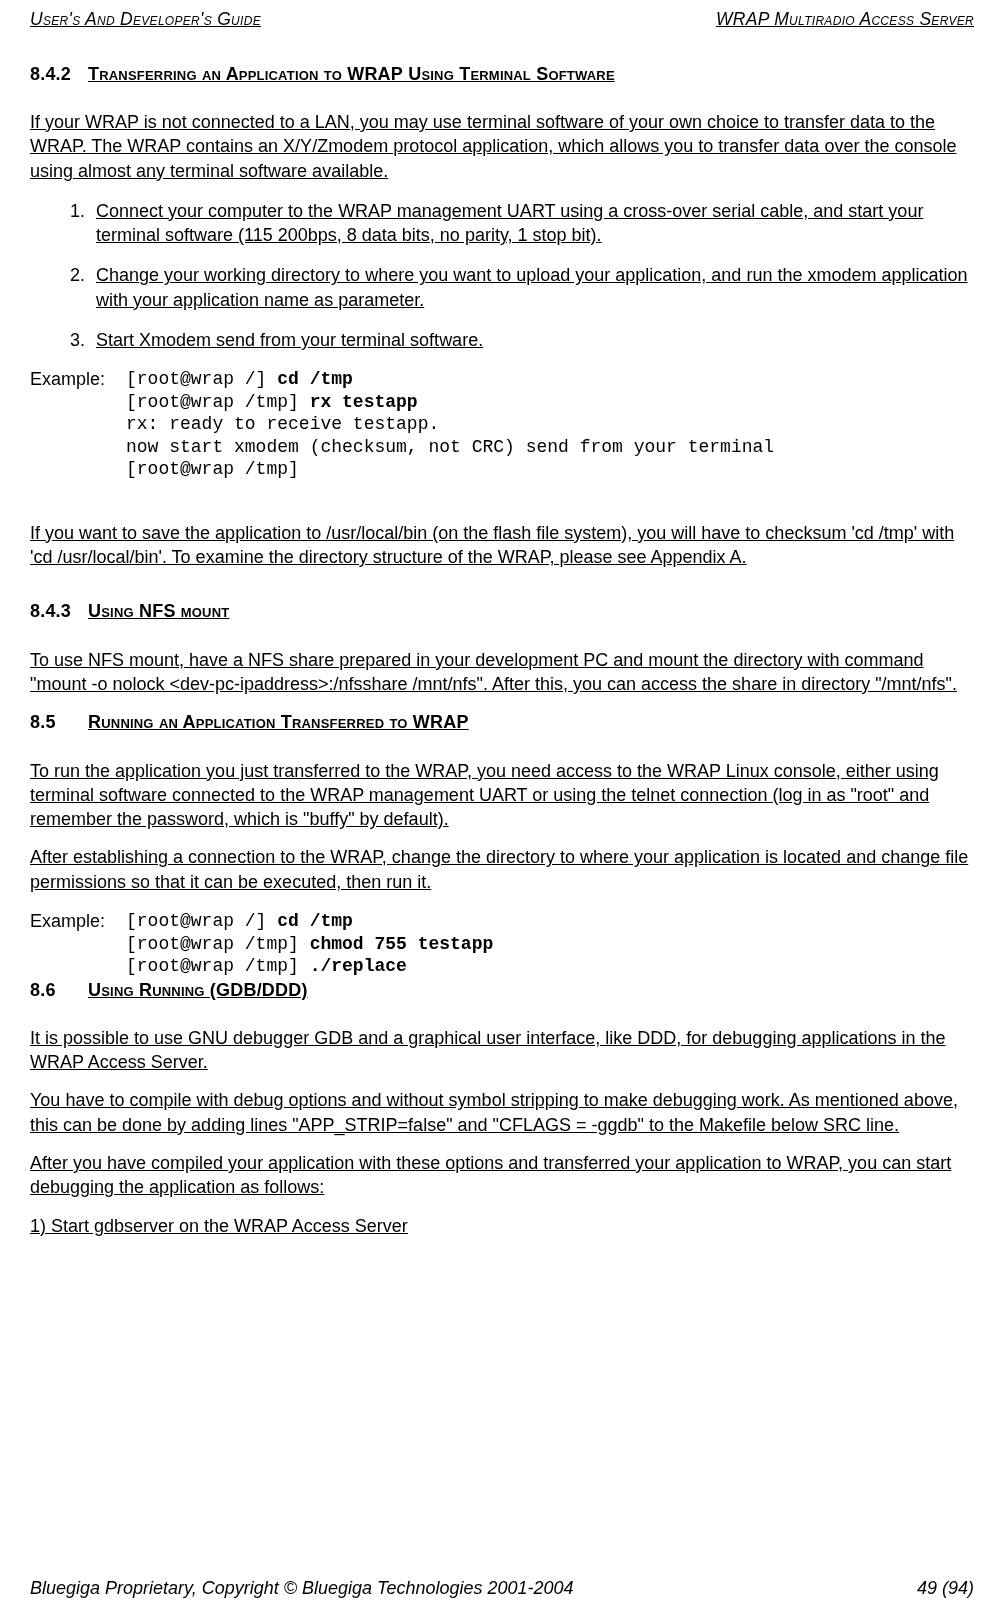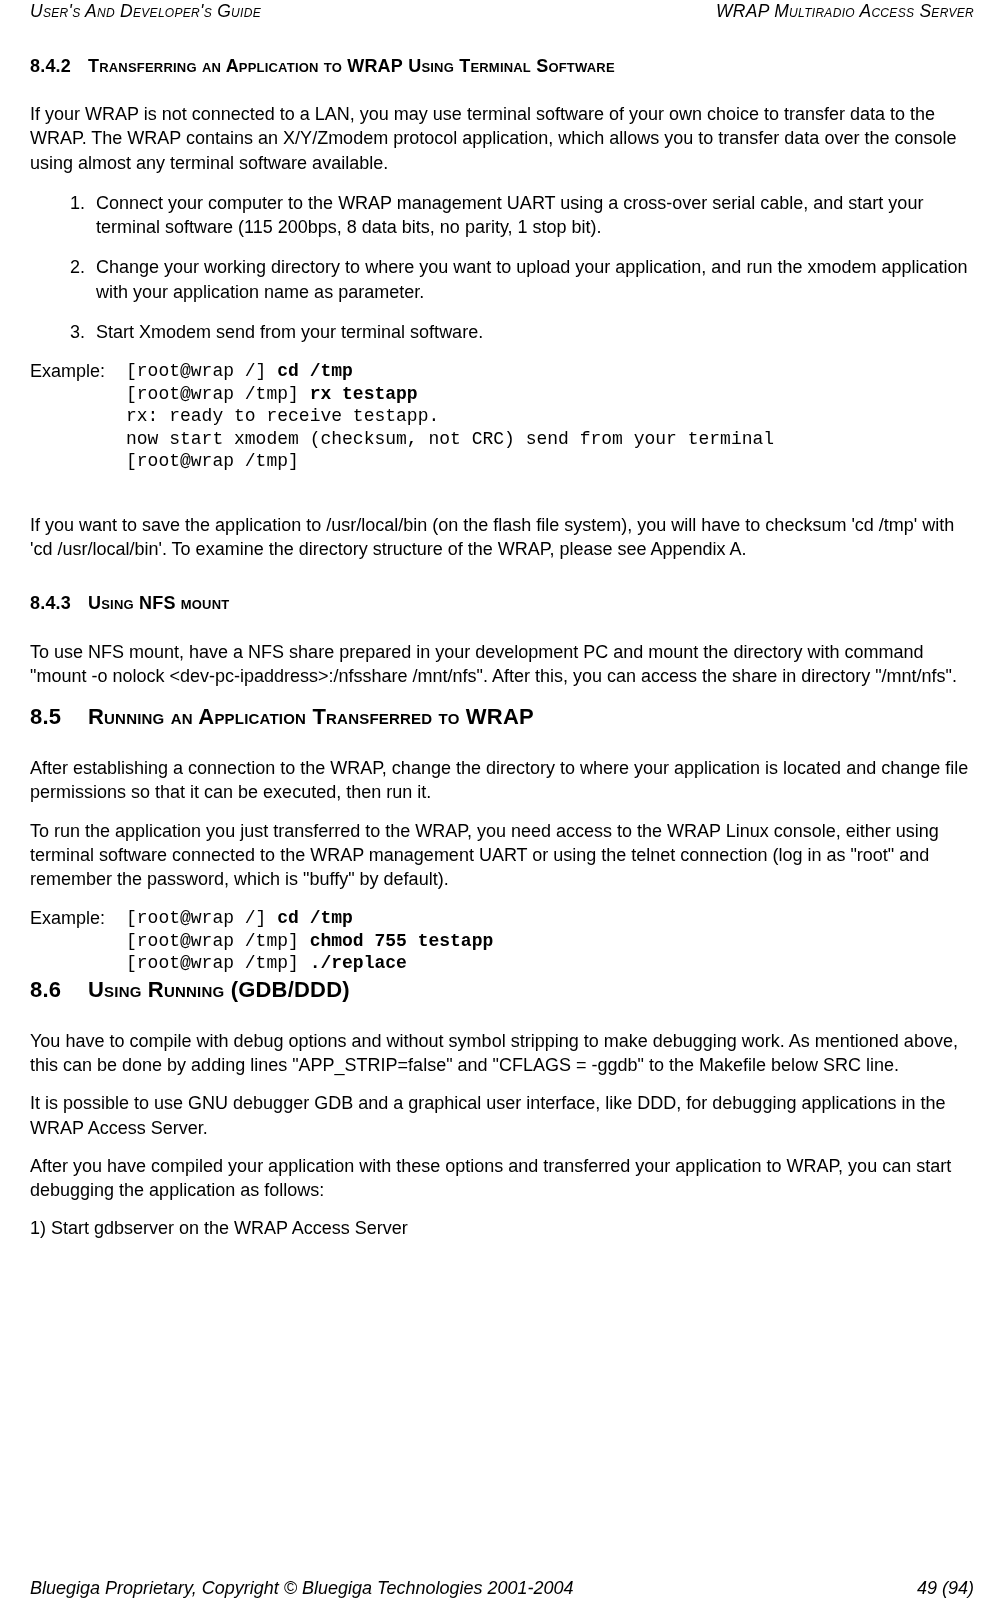--- a/index.html
+++ b/index.html
@@ -5,25 +5,26 @@
   html, body {
     margin: 0;
     padding: 0;
     background: #ffffff;
     color: #000000;
   }
   .page {
     width: 1004px;
     height: 1620px;
     box-sizing: border-box;
-    padding: 0 30px;
+    padding: 8px 30px;
     font-family: Verdana, Geneva, sans-serif;
     font-size: 18px;
     line-height: 1.35;
     position: relative;
+    text-decoration: underline;
   }
   .header-row {
     display: flex;
     justify-content: space-between;
     font-style: italic;
     font-variant: small-caps;
     font-size: 17.5px;
     padding-top: 0px;
     letter-spacing: 0.3px;
   }
@@ -31,21 +32,21 @@
     font-weight: bold;
     font-variant: small-caps;
     letter-spacing: 0.2px;
   }
   .h842, .h843 {
     font-size: 18px;
     margin-top: 30px;
     margin-bottom: 24px;
   }
   .h85, .h86 {
-    font-size: 22px;
+    font-size: 18px;
     margin-bottom: 24px;
   }
   .h842 .num, .h843 .num, .h85 .num, .h86 .num {
     font-variant: normal;
     display: inline-block;
     min-width: 58px;
   }
   .h842 .wrap-word, .h85 .wrap-word, .h86 .wrap-word {
     font-variant: normal;
   }
@@ -126,35 +127,35 @@
   <div class="h843">
     <span class="num">8.4.3</span><span>Using NFS mount</span>
   </div>
 
   <p>To use NFS mount, have a NFS share prepared in your development PC and mount the directory with command "mount -o nolock &lt;dev-pc-ipaddress&gt;:/nfsshare /mnt/nfs". After this, you can access the share in directory "/mnt/nfs".</p>
 
   <div class="h85">
     <span class="num">8.5</span><span>Running an Application Transferred to </span><span class="wrap-word">WRAP</span>
   </div>
 
+  <p>To run the application you just transferred to the WRAP, you need access to the WRAP Linux console, either using terminal software connected to the WRAP management UART or using the telnet connection (log in as "root" and remember the password, which is "buffy" by default).</p>
   <p>After establishing a connection to the WRAP, change the directory to where your application is located and change file permissions so that it can be executed, then run it.</p>
-  <p>To run the application you just transferred to the WRAP, you need access to the WRAP Linux console, either using terminal software connected to the WRAP management UART or using the telnet connection (log in as "root" and remember the password, which is "buffy" by default).</p>
 
   <div class="example-block">
     <span class="example-label">Example:</span><span class="code"><span>[root@wrap /] </span><span class="cmd">cd /tmp</span>
 <span>[root@wrap /tmp] </span><span class="cmd">chmod 755 testapp</span>
 <span>[root@wrap /tmp] </span><span class="cmd">./replace</span></span>
   </div>
 
   <div class="h86">
     <span class="num">8.6</span><span>Using Running </span><span style="font-variant:normal">(GDB/DDD)</span>
   </div>
 
+  <p>It is possible to use GNU debugger GDB and a graphical user interface, like DDD, for debugging applications in the WRAP Access Server.</p>
   <p>You have to compile with debug options and without symbol stripping to make debugging work. As mentioned above, this can be done by adding lines "APP_STRIP=false" and "CFLAGS = -ggdb" to the Makefile below SRC line.</p>
-  <p>It is possible to use GNU debugger GDB and a graphical user interface, like DDD, for debugging applications in the WRAP Access Server.</p>
   <p>After you have compiled your application with these options and transferred your application to WRAP, you can start debugging the application as follows:</p>
   <p>1) Start gdbserver on the WRAP Access Server</p>
 
   <div class="footer-row">
     <span>Bluegiga Proprietary, Copyright © Bluegiga Technologies 2001-2004</span>
     <span>49 (94)</span>
   </div>
 
 </div>
 

